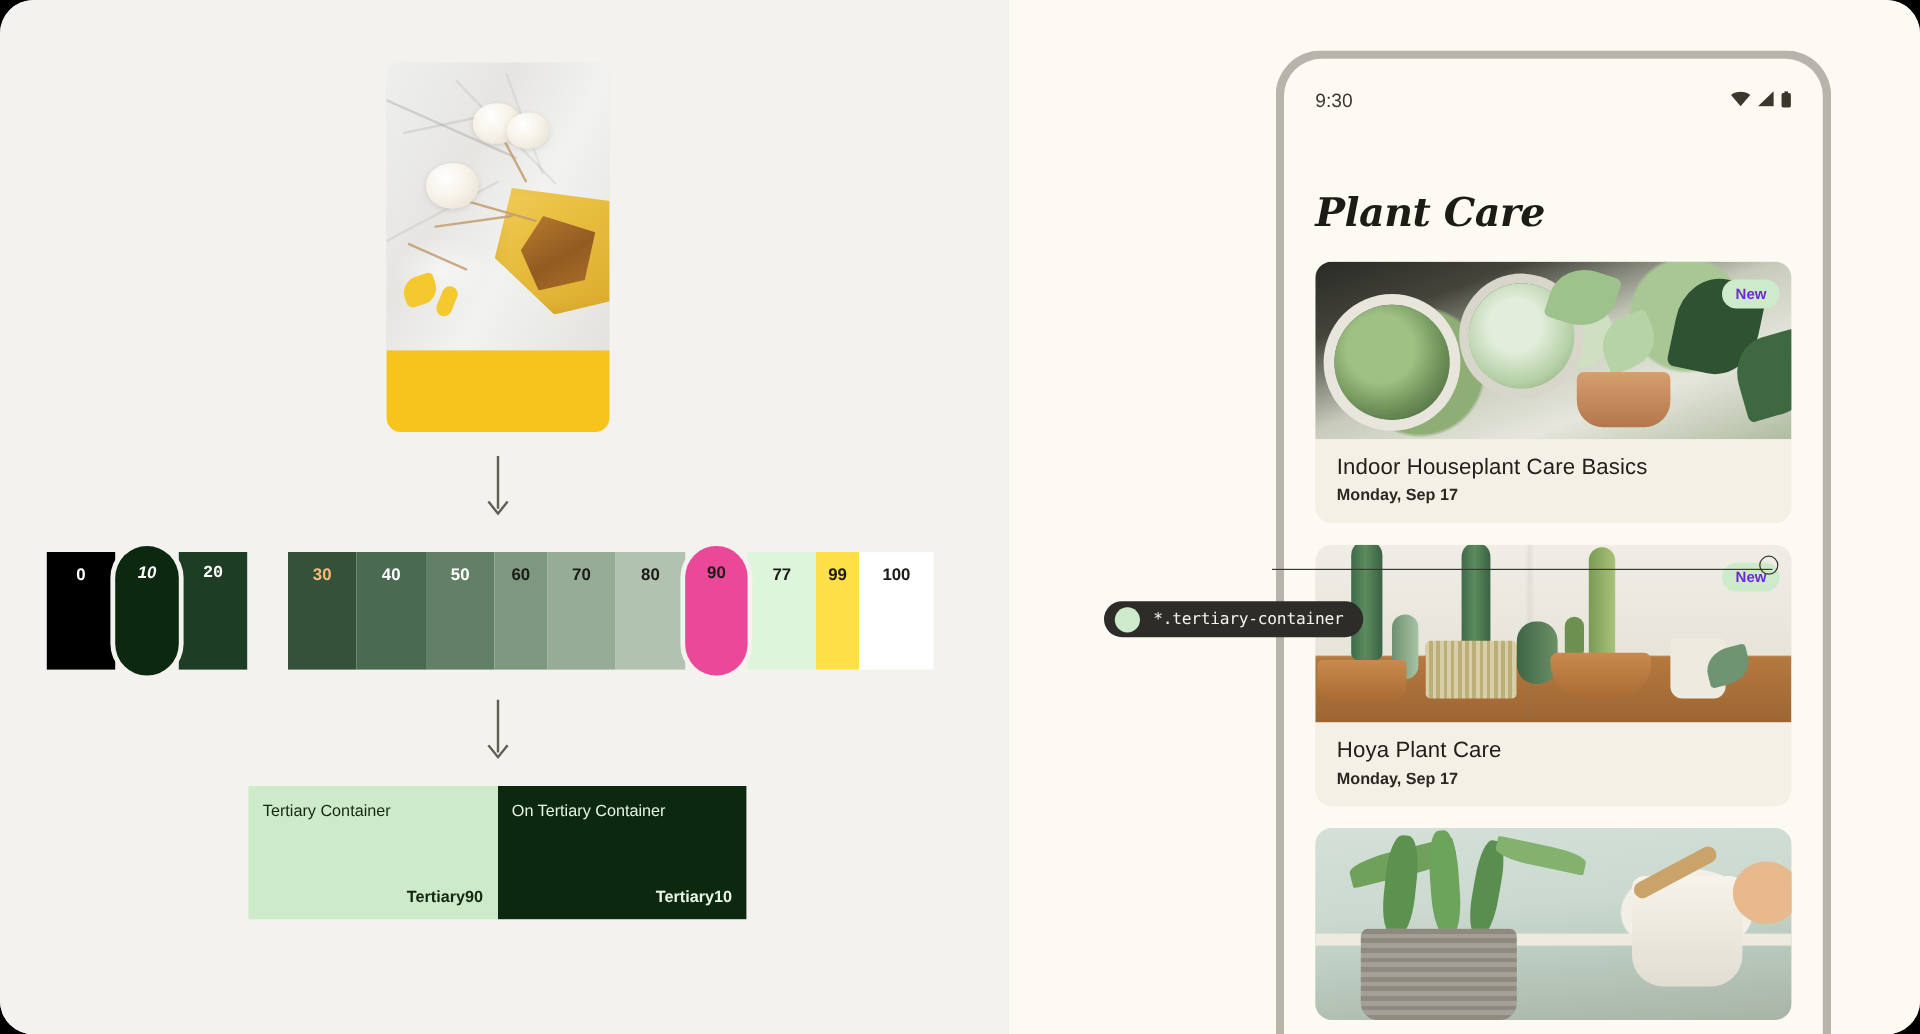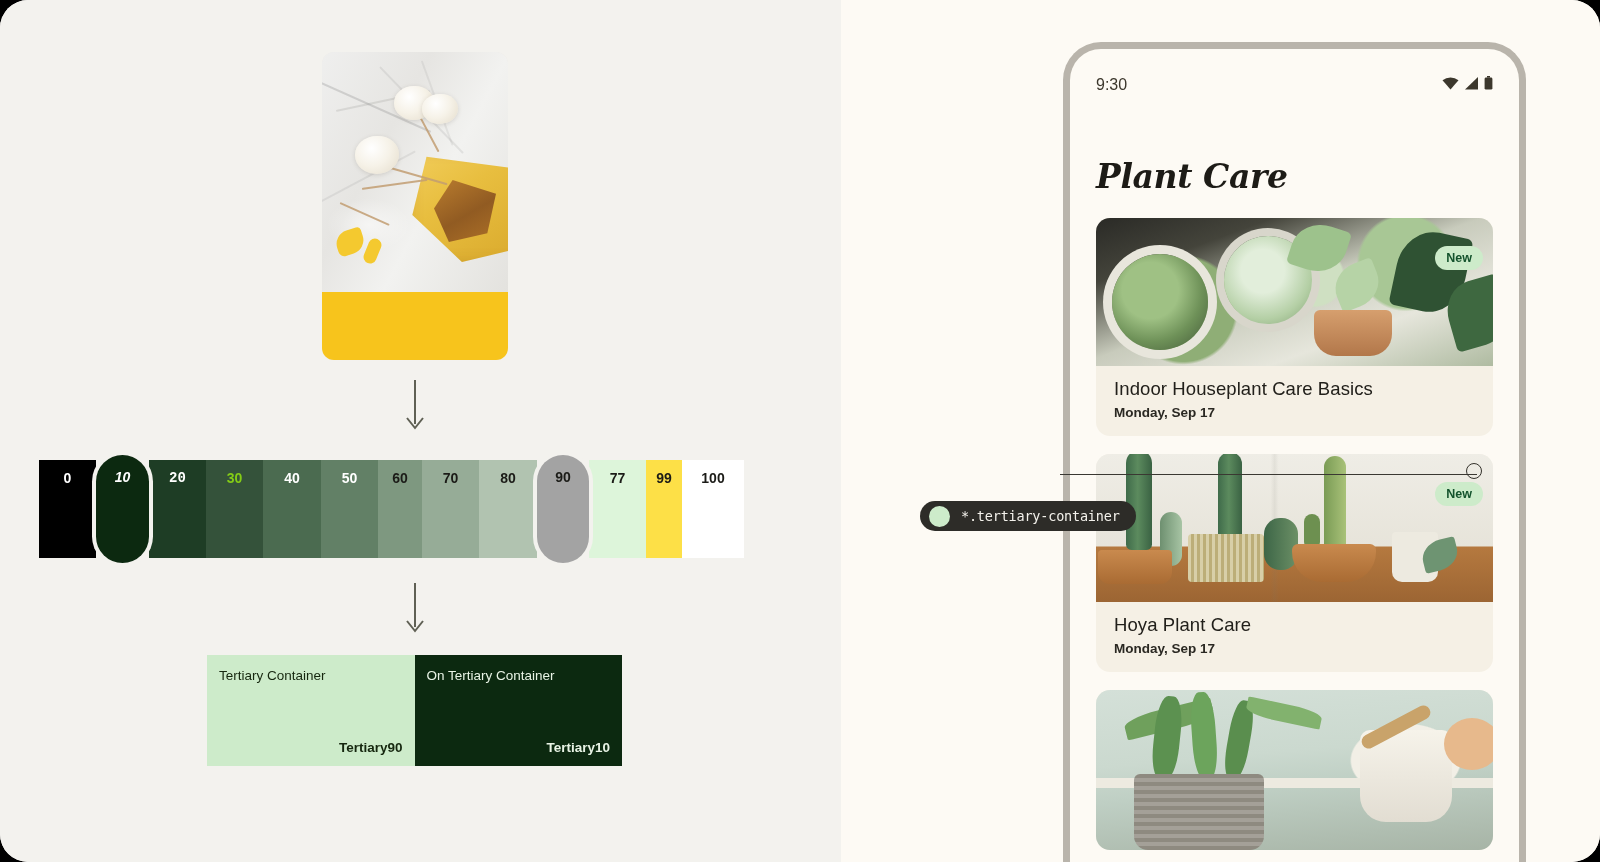--- a/index.html
+++ b/index.html
@@ -223,23 +223,23 @@
     letter-spacing: .1px;
   }
   .card-date {
     font-size: 13.5px;
     font-weight: 700;
     color: #2A2822;
     margin-top: 5px;
   }
   .badge {
     position: absolute;
-    right: 10px; top: 28px;
+    right: 10px; top: 15px;
     background: #CDEBCA;
-    color: #14532d;
+    color: #6d28d9;
     font-size: 12.5px;
     font-weight: 700;
     padding: 5px 11px;
     border-radius: 20px;
     z-index: 4;
   }
 
   
   .photo-succulents {
     position: absolute; inset: 0;
@@ -360,39 +360,39 @@
     <div class="palette">
       <div class="swatch" style="width:57px; background:#000000; color:#FFFFFF;">
           <span>0</span>
         </div>
       <div class="swatch pill" style="width:53px; background:#0C2910; color:#FFFFFF;font-style:italic;">
           <span>10</span>
         </div>
       <div class="swatch" style="width:57px; background:#1E3D25; color:#FFFFFF;font-family:Liberation Mono, monospace;">
           <span>20</span>
         </div>
-      <div class="swatch" style="width:57px; background:#34523A; color:#84cc16;">
+      <div class="swatch" style="width:57px; background:#34523A; color:#fdba74;margin-left:34px;">
           <span>30</span>
         </div>
       <div class="swatch" style="width:58px; background:#4B6B50; color:#FFFFFF;">
           <span>40</span>
         </div>
       <div class="swatch" style="width:57px; background:#628066; color:#FFFFFF;">
           <span>50</span>
         </div>
       <div class="swatch" style="width:44px; background:#7E9880; color:#1B1B17;">
           <span>60</span>
         </div>
       <div class="swatch" style="width:57px; background:#96AC97; color:#1B1B17;">
           <span>70</span>
         </div>
       <div class="swatch" style="width:58px; background:#B1C3B0; color:#1B1B17;">
           <span>80</span>
         </div>
-      <div class="swatch pill" style="width:52px; background:#a3a3a3; color:#1B1B17;">
+      <div class="swatch pill" style="width:52px; background:#ec4899; color:#1B1B17;">
           <span>90</span>
         </div>
       <div class="swatch" style="width:57px; background:#DDF5DA; color:#1B1B17;">
           <span>77</span>
         </div>
       <div class="swatch" style="width:36px; background:#fde047; color:#1B1B17;text-align:center;">
           <span>99</span>
         </div>
       <div class="swatch" style="width:62px; background:#FFFFFF; color:#1B1B17;">
           <span>100</span>

